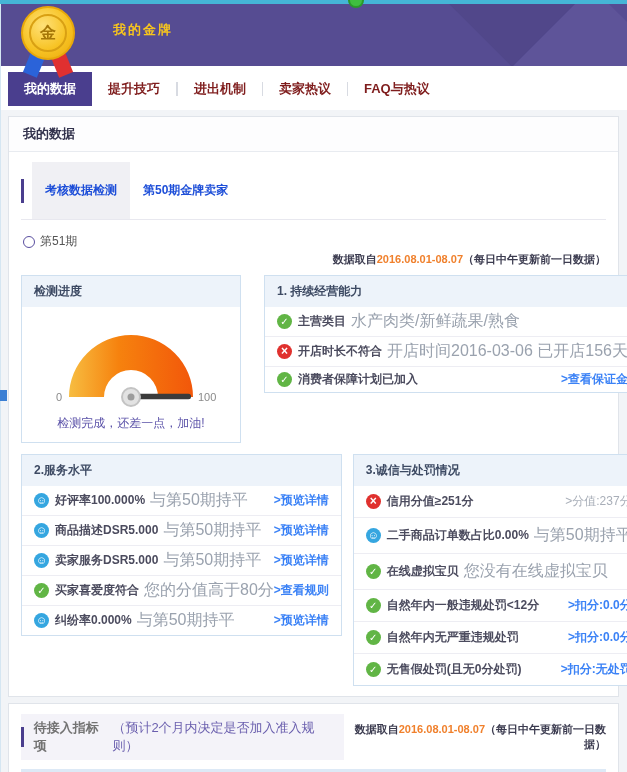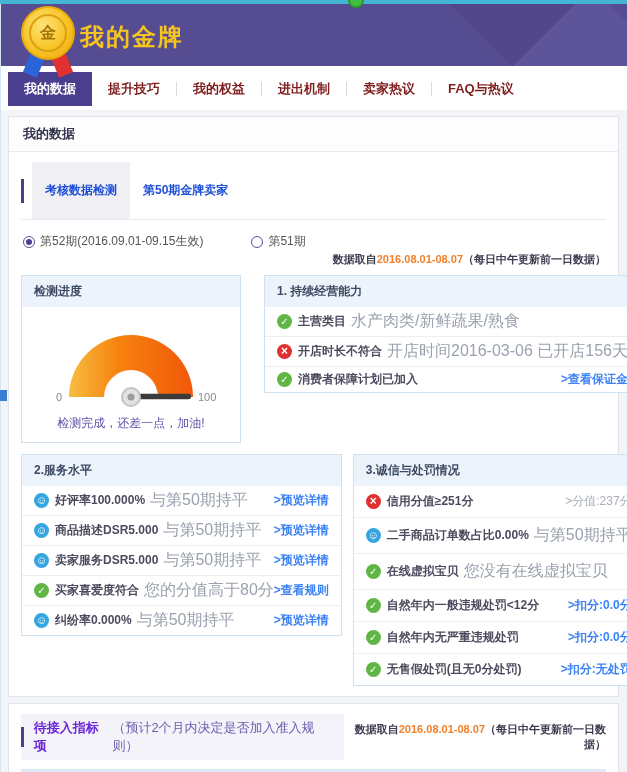--- a/index.html
+++ b/index.html
@@ -11,21 +11,21 @@
   .green-dot { position:absolute; top:-7px; left:348px; width:16px; height:15px; border-radius:50%;
                background:#3fbf3f; border:2px solid #2a9a2a; z-index:6; }
   .left-edge-line { position:absolute; top:0; left:0; width:1px; height:772px; background:#d5e6f2; z-index:4; }
   .left-edge-marker { position:absolute; top:390px; left:0; width:7px; height:11px; background:#3b7fd4; z-index:6; }
 
   
   .banner { position:relative; margin-top:4px; height:62px; background:#564c92; overflow:visible; z-index:2; }
   .banner-clip { position:absolute; inset:0; overflow:hidden; }
   .deco1 { position:absolute; right:-30px; top:10px; width:130px; height:130px; background:#5e5499; transform:rotate(45deg); }
   .deco2 { position:absolute; right:60px; top:-70px; width:110px; height:110px; background:#51478a; transform:rotate(45deg); }
-  .banner-title { position:absolute; left:80px; top:17px; font-size:24px; font-weight:bold; color:#f6c41e; letter-spacing:2px; }
+  .banner-title { position:absolute; left:113px; top:17px; font-size:13px; font-weight:bold; color:#f6c41e; letter-spacing:2px; }
 
   .medal { position:absolute; left:17px; top:2px; width:62px; height:76px; z-index:3; }
   .ribbon-blue { position:absolute; left:11px; top:40px; width:15px; height:30px; background:#2b63d9; transform:rotate(22deg); }
   .ribbon-red  { position:absolute; right:11px; top:40px; width:15px; height:30px; background:#e03030; transform:rotate(-22deg); }
   .medal-circle { position:absolute; left:4px; top:0; width:54px; height:54px; border-radius:50%;
                   background:radial-gradient(circle at 40% 35%, #ffe178, #f7c324 55%, #eaa90c);
                   border:2px solid #e8a80a; display:flex; align-items:center; justify-content:center; }
   .medal-inner { width:38px; height:38px; border-radius:50%; border:2px solid #d9a013;
                  display:flex; align-items:center; justify-content:center;
                  color:#a67708; font-weight:bold; font-size:16px; }
@@ -77,21 +77,21 @@
   
   .gauge-body { padding:12px 0 10px 0; text-align:center; }
   .gauge-caption { margin-top:4px; font-size:12px; color:#5a51a8; }
   .gtxt { fill:#8a8a8a; font-size:11px; }
 
   
   .pending-box { margin:6px 8px 0 8px; background:#fff; border:1px solid #e0e4ea; padding:10px 12px 12px 12px; }
   .pending-head { display:flex; justify-content:space-between; align-items:center; }
   .pending-title-wrap { display:flex; align-items:center; background:#f4f3f9; padding:5px 14px 5px 0; }
   .pending-bar { width:3px; height:20px; background:#4a3e8e; margin-right:10px; }
-  .pending-title { font-size:13px; font-weight:bold; color:#6d28d9; }
+  .pending-title { font-size:13px; font-weight:bold; color:#737373; }
   .pending-sub { font-size:13px; color:#6a5fae; margin-left:4px; }
   .pending-head .data-note { margin:0; }
 
   table.ptable { width:100%; border-collapse:collapse; margin-top:9px; font-size:12px; }
   .ptable th { background:#dde9f6; color:#5b6b82; font-weight:normal; padding:7px 10px; text-align:left; }
   .ptable th.c, .ptable td.c { text-align:center; }
 </style>
 </head>
 <body>
 
@@ -112,44 +112,39 @@
       <div class="medal-inner">金</div>
     </div>
   </div>
   <div class="banner-title">我的金牌</div>
 </div>
 
 <div class="tabbar">
   <div class="tab active">我的数据</div>
   <div class="tab">提升技巧</div>
   <div class="tab-div"></div>
-  <div class="tab">我的权益</div>
   <div class="tab-div"></div>
   <div class="tab">进出机制</div>
   <div class="tab-div"></div>
   <div class="tab">卖家热议</div>
   <div class="tab-div"></div>
   <div class="tab">FAQ与热议</div>
 </div>
 
 <div class="main-box">
   <div class="box-title">我的数据</div>
   <div class="box-body">
 
     <div class="subtabs">
       <div class="subtab-bar"></div>
       <div class="subtab active">考核数据检测</div>
       <div class="subtab">第50期金牌卖家</div>
     </div>
 
     <div class="radio-row">
-      <div class="radio-opt">
-        <span class="radio-circ sel"></span>
-        <span>第52期(2016.09.01-09.15生效)</span>
-      </div>
       <div class="radio-opt">
         <span class="radio-circ"></span>
         <span>第51期</span>
       </div>
     </div>
 
     <div class="data-note">
       <span>数据取自</span><span class="range">2016.08.01-08.07</span><span>（每日中午更新前一日数据）</span>
     </div>
 

